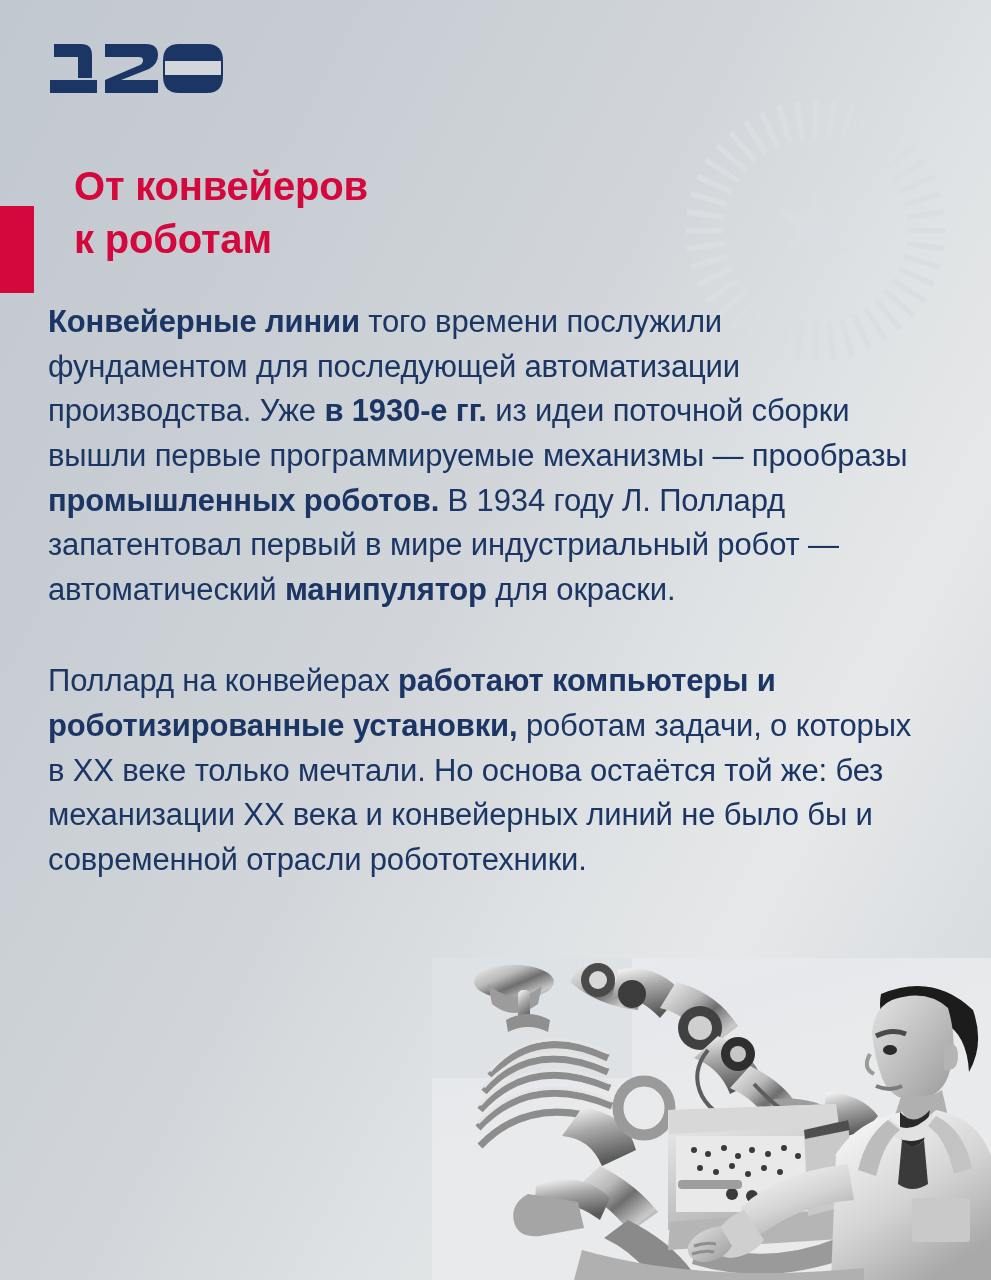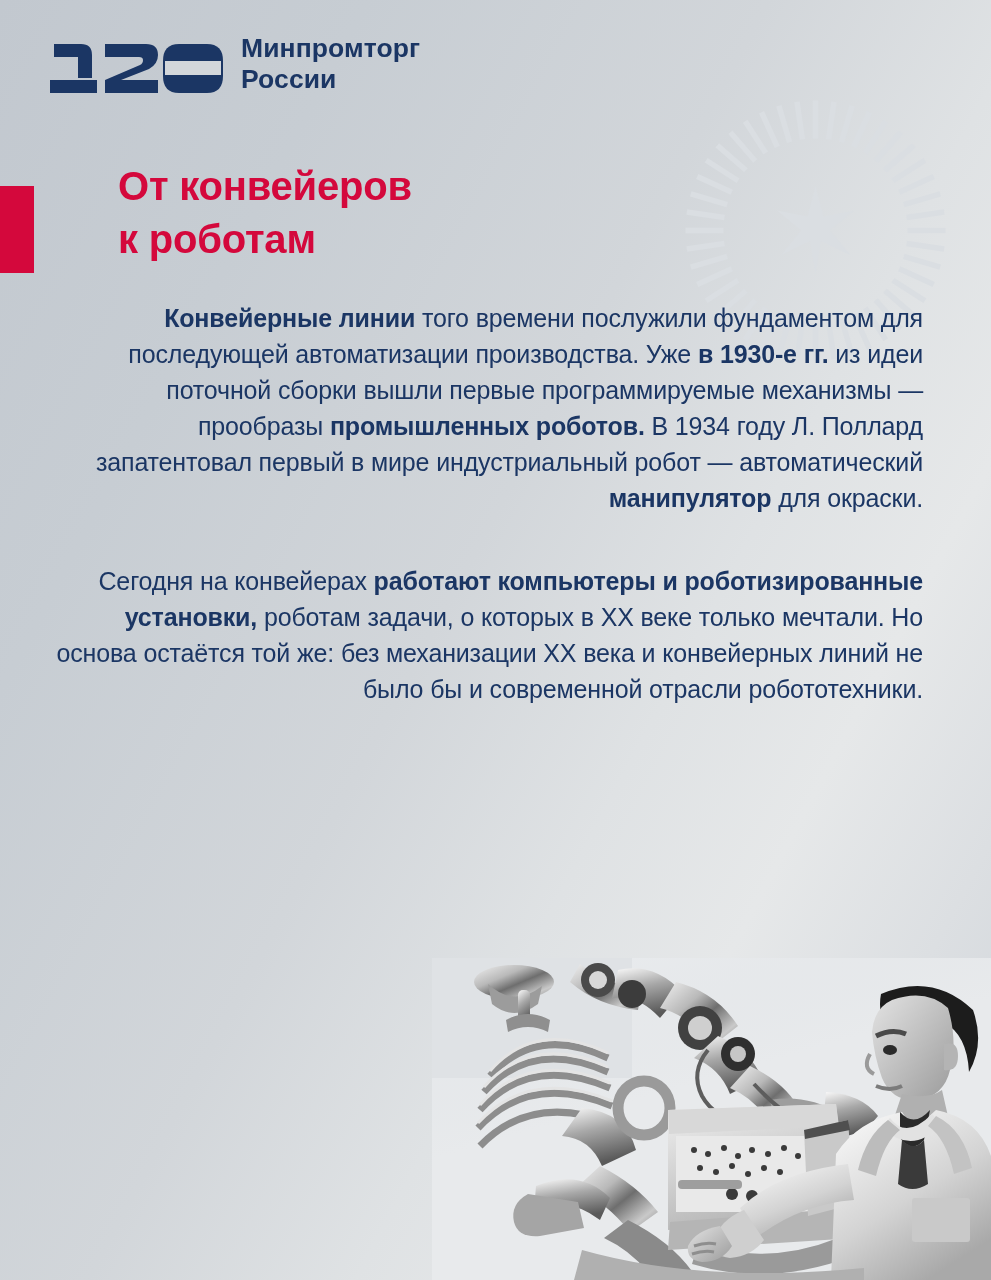--- a/index.html
+++ b/index.html
@@ -58,22 +58,21 @@
     letter-spacing: 0.1px;
     white-space: pre-line;
   }
 
   
   #title-row {
     position: absolute;
     left: 0;
     top: 166px;
     display: flex;
-    align-items: center;
-    gap: 44px;
+    align-items: flex-end;
   }
   #title-accent-bar {
     width: 34px;
     height: 87px;
     background: #d4083c;
     flex: none;
   }
   #page-title {
     margin-left: 40px;
     margin-top: -6px;
@@ -85,24 +84,23 @@
     white-space: pre-line;
   }
 
   
   #body-copy {
     position: absolute;
     left: 48px;
     top: 300px;
     width: 875px;
     color: #1b3664;
-    font-size: 25px;
+    font-size: 31px;
     line-height: 1.44;
     letter-spacing: -0.15px;
-    text-align: right;
   }
   #body-copy p { margin: 0; }
   #body-copy p + p { margin-top: 47px; }
   #body-copy b { font-weight: bold; }
 
   
   #photo {
     position: absolute;
     left: 432px;
     top: 958px;
@@ -186,33 +184,31 @@
 
         <path d="M6 11 H33 Q44 11 44 22 V45 H30 V24 H6 Z"></path>
         <path d="M2 47 H49 V60 H2 Z"></path>
 
         <path d="M57 11 H98 Q110 11 110 22 Q110 31 101 36 L73 47 H110 V60 H57 V47 L92 32 Q95 30.5 95 27 Q95 24 91 24 H57 Z"></path>
 
         <path d="M131 11 H159 Q175 11 175 28 V43 Q175 60 159 60 H131 Q115 60 115 43 V28 Q115 11 131 11 Z"></path>
       </g>
       <rect x="117" y="28" width="56" height="14" fill="#d3d7db"></rect>
     </svg>
-    <div id="logo-wordmark">Минпромторг
-России</div>
   </div>
 
   <div id="title-row">
     <div id="title-accent-bar"></div>
     <h1 id="page-title">От конвейеров
 к роботам</h1>
   </div>
 
   <div id="body-copy">
     <p><b>Конвейерные линии</b><span> того времени послужили фундаментом для последующей автоматизации производства. Уже </span><b>в 1930-е гг.</b><span> из идеи поточной сборки вышли первые программируемые механизмы — прообразы </span><b>промышленных роботов.</b><span> В 1934 году Л. Поллард запатентовал первый в мире индустриальный робот — автоматический </span><b>манипулятор</b><span> для окраски.</span></p>
-    <p><span>Сегодня на конвейерах </span><b>работают компьютеры и роботизированные установки,</b><span> роботам задачи, о которых в XX веке только мечтали. Но основа остаётся той же: без механизации XX века и конвейерных линий не было бы и современной отрасли робототехники.</span></p>
+    <p><span>Поллард на конвейерах </span><b>работают компьютеры и роботизированные установки,</b><span> роботам задачи, о которых в XX веке только мечтали. Но основа остаётся той же: без механизации XX века и конвейерных линий не было бы и современной отрасли робототехники.</span></p>
   </div>
 
   <div id="photo">
     <svg width="559" height="322" viewBox="0 0 559 322" xmlns="http://www.w3.org/2000/svg">
       <defs>
         <linearGradient id="bgfade" x1="0" y1="0" x2="0.25" y2="0.5">
           <stop offset="0" stop-color="#d9dde1" stop-opacity="0"></stop>
           <stop offset="1" stop-color="#e8eaec" stop-opacity="1"></stop>
         </linearGradient>
         <linearGradient id="metal" x1="0" y1="0" x2="1" y2="1">

